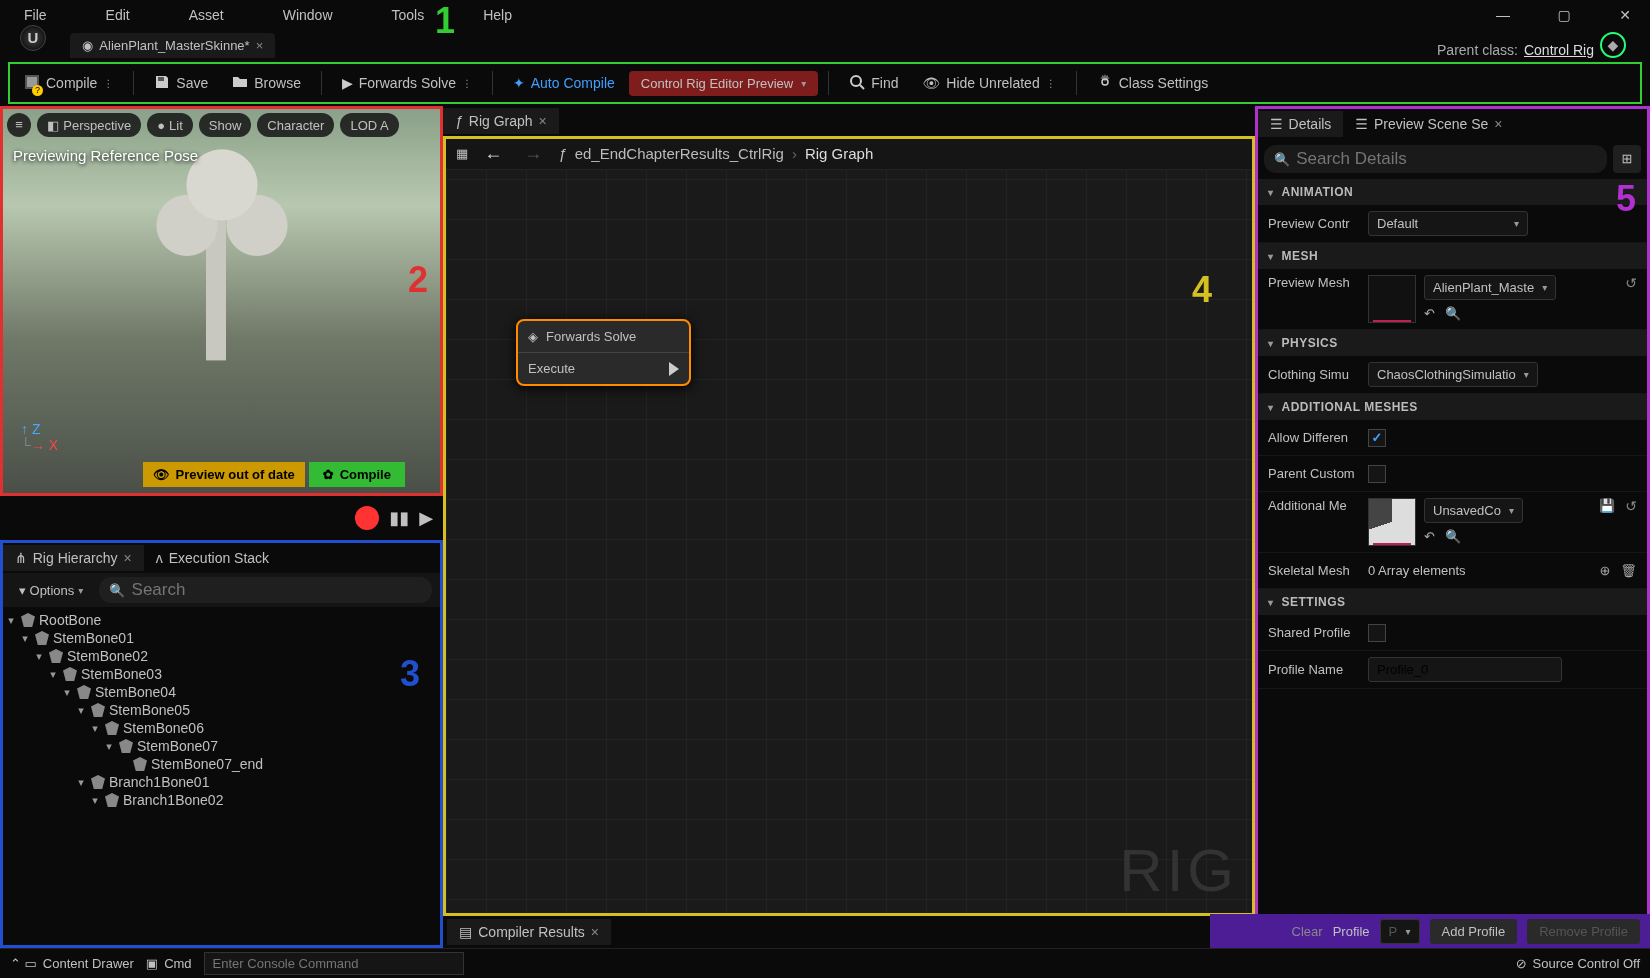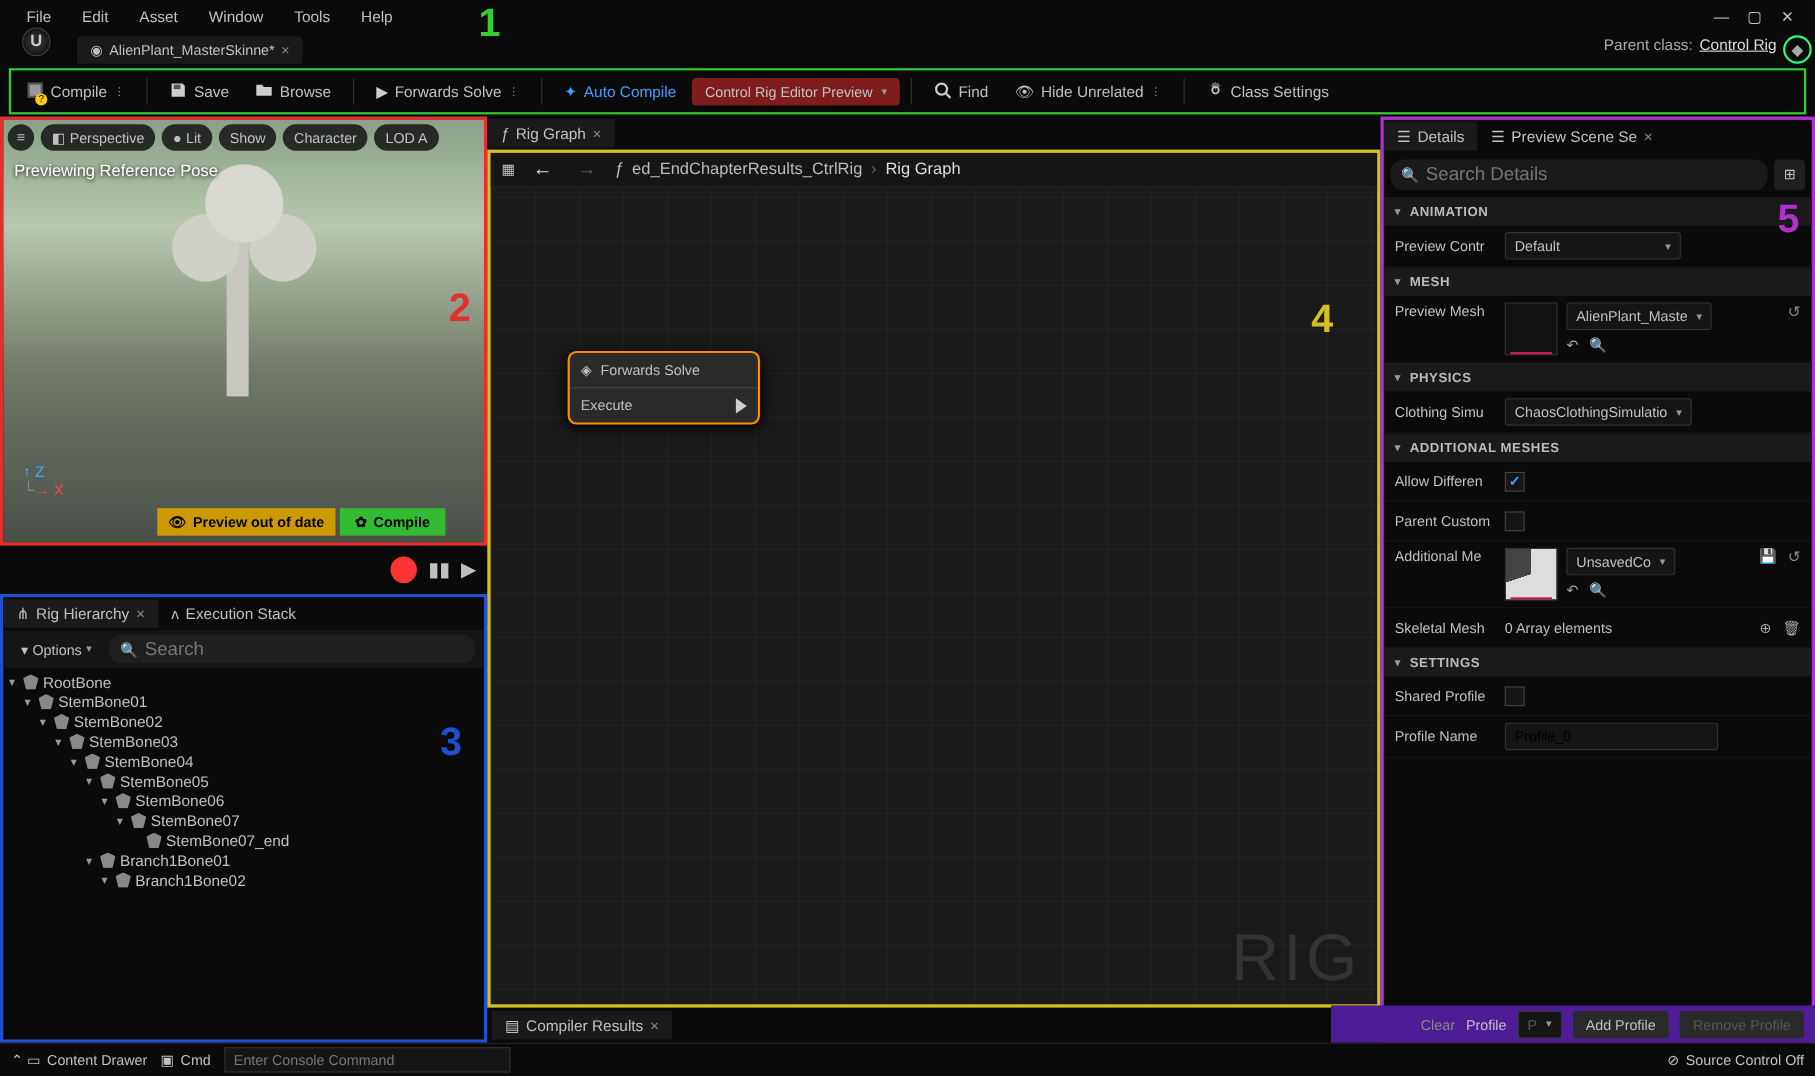--- a/index.html
+++ b/index.html
@@ -1,30 +1,30 @@
 <!DOCTYPE html>
 <html><head>
 <meta charset="utf-8">
 <style>
 * { margin: 0; padding: 0; box-sizing: border-box; font-family: "Segoe UI", Arial, sans-serif; }
 body { background: #0a0a0a; color: #c0c0c0; width: 1650px; height: 978px; overflow: hidden; font-size: 13px; position: relative; }
 
 
-.titlebar { height: 30px; display: flex; align-items: center; padding: 0 10px; background: #0a0a0a; }
+.titlebar { height: 30px; display: flex; align-items: center; padding: 0 10px; background: #0a0a0a; gap: 31px; }
 .ue-logo { width: 26px; height: 26px; background: radial-gradient(circle, #2a2a2a 40%, #000 100%); border-radius: 50%; border:1px solid #444; margin-right:20px; color:#ccc; text-align:center; line-height:24px; font-weight:bold; font-size:15px; position:absolute; left:20px; top:25px; z-index:20;}
 .menu-item { padding: 6px 14px; cursor: pointer; font-size: 14px; }
 .titlebar-spacer { flex: 1; }
 .win-btn { width: 30px; text-align: center; cursor: pointer; font-size: 14px;}
 .annot-num { position: absolute; font-weight: bold; font-size: 36px; pointer-events:none; z-index:15; }
 
 
 .tabstrip { height: 30px; display: flex; align-items: center; padding-left: 70px; }
 .doc-tab { background: #1a1a1a; padding: 5px 12px; border-radius: 4px 4px 0 0; display:flex; align-items:center; gap:6px; font-size:13px;}
 .tab-close { color:#888; cursor:pointer; }
-.parent-class { margin-left:auto; margin-right:3px; font-size:14px; color:#aaa; display:flex; align-items:flex-start; gap:6px;}
+.parent-class { margin-left:auto; margin-right:24px; font-size:14px; color:#aaa; display:flex; align-items:flex-end; gap:6px;}
 .parent-class a { color:#ddd; text-decoration: underline; cursor:pointer; }
 .badge-circ { width:26px; height:26px; border-radius:50%; border:2px solid #2f7; display:flex; align-items:center; justify-content:center; }
 
 
 .toolbar-wrap { border: 2px solid #33cc33; margin: 2px 8px; height: 42px; display:flex; align-items:center; padding: 0 4px; gap:4px; position:relative;}
 .tb-btn { padding: 6px 10px; display:flex; align-items:center; gap:6px; cursor:pointer; font-size:14px; border-radius:3px;}
 .tb-sep { width:1px; height:24px; background:#333; margin:0 6px; }
 .auto-compile { color: #3fa0ff; font-weight:500; }
 .pill-combo { background:#7f1d1d; padding:5px 12px; border-radius:4px; display:flex; align-items:center; gap:8px; }
 .chevron { font-size:10px; color:#999; }

